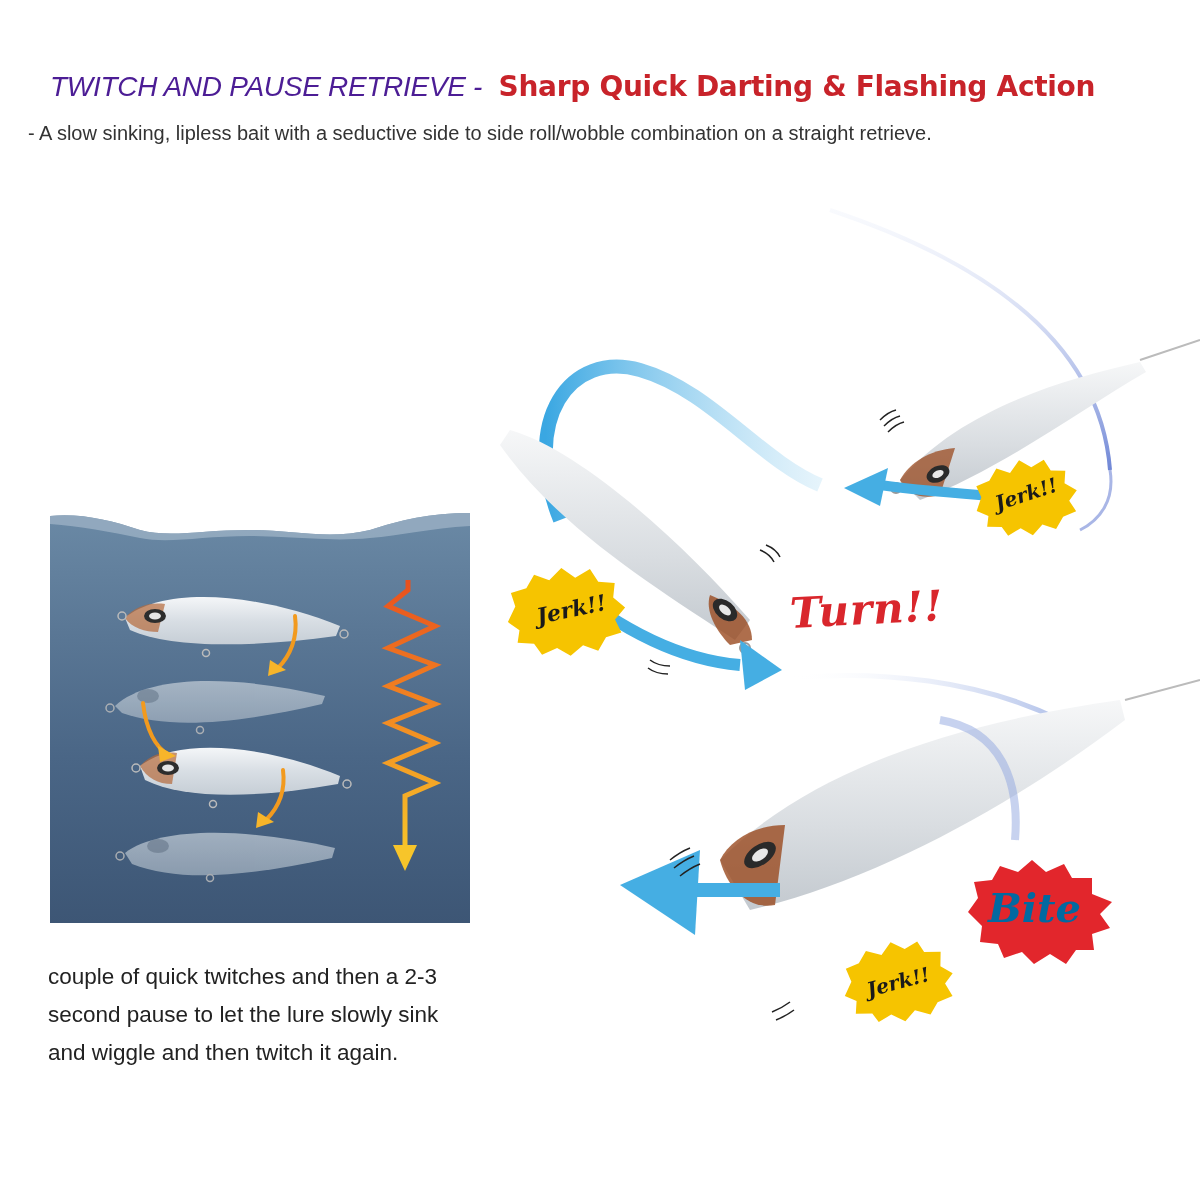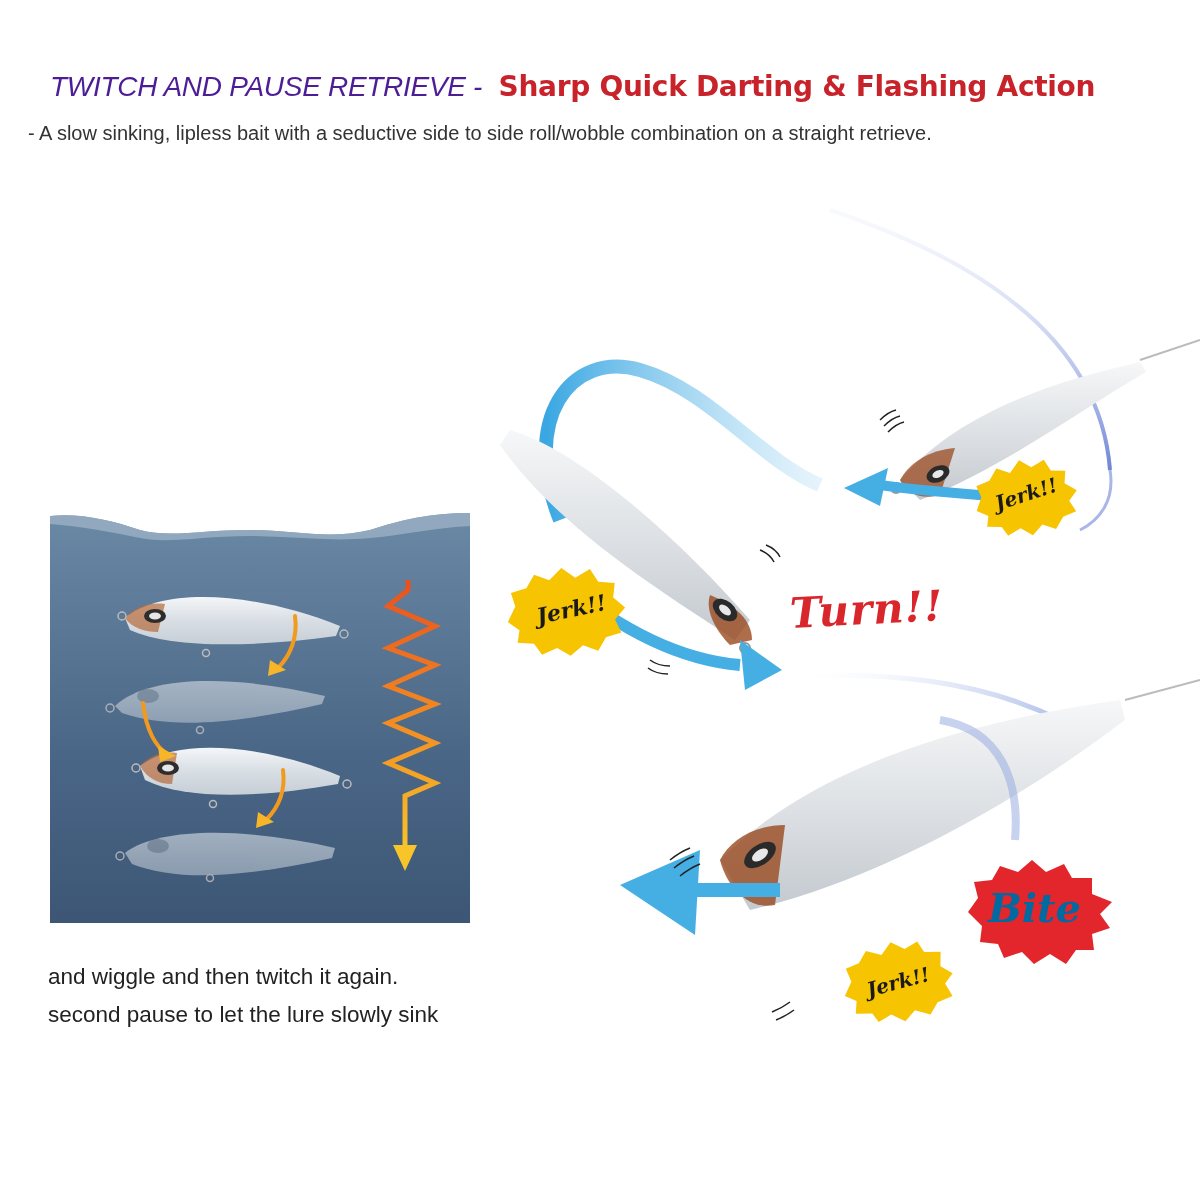--- a/index.html
+++ b/index.html
@@ -193,15 +193,16 @@
   </svg>
 </div>
 
 <div class="abs burst-text" style="left:536px;top:596px;font-size:22px;color:#1a1a1a;transform:rotate(-12deg);">Jerk!!</div>
 <div class="abs burst-text" style="left:994px;top:482px;font-size:20px;color:#1a1a1a;transform:rotate(-18deg);">Jerk!!</div>
 <div class="abs burst-text" style="left:866px;top:970px;font-size:20px;color:#1a1a1a;transform:rotate(-15deg);">Jerk!!</div>
 <div id="turn-label" class="abs">Turn!!</div>
 <div class="abs burst-text" style="left:988px;top:884px;font-size:40px;color:#0369a1;">Bite</div>
 
 <div id="note" class="abs">
+  <span class="indent">couple of quick twitches and then a 2-3</span>
+  <span class="indent">second pause to let the lure slowly sink</span>
   <span class="indent">and wiggle and then twitch it again.</span>
-  <span class="indent">second pause to let the lure slowly sink</span>
 </div>
 
 </body></html>

